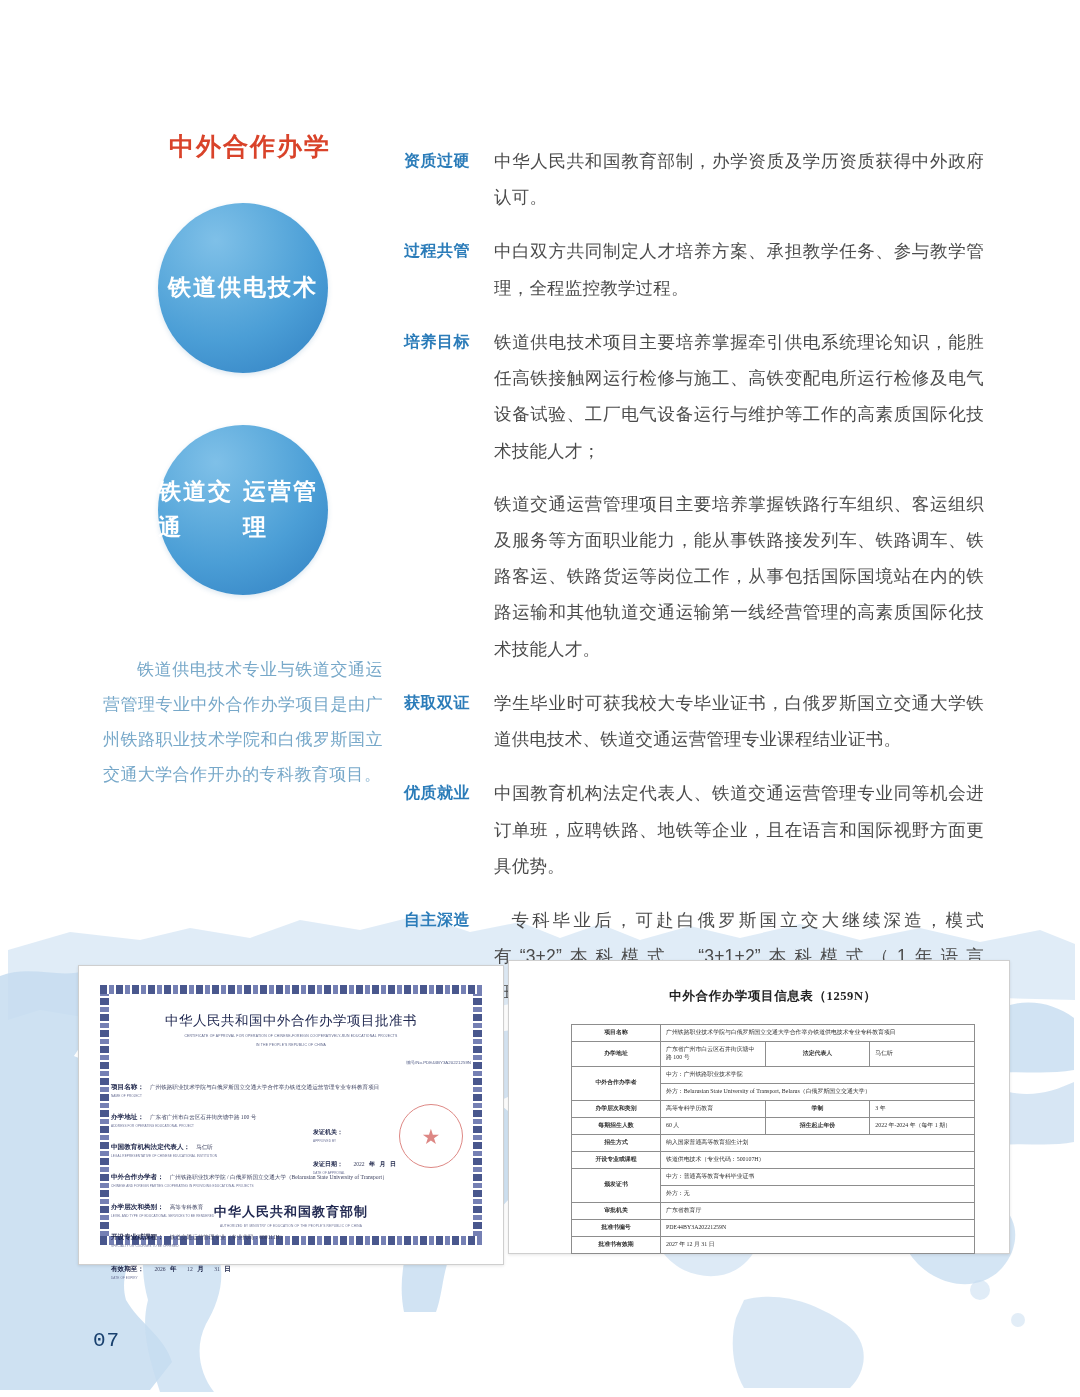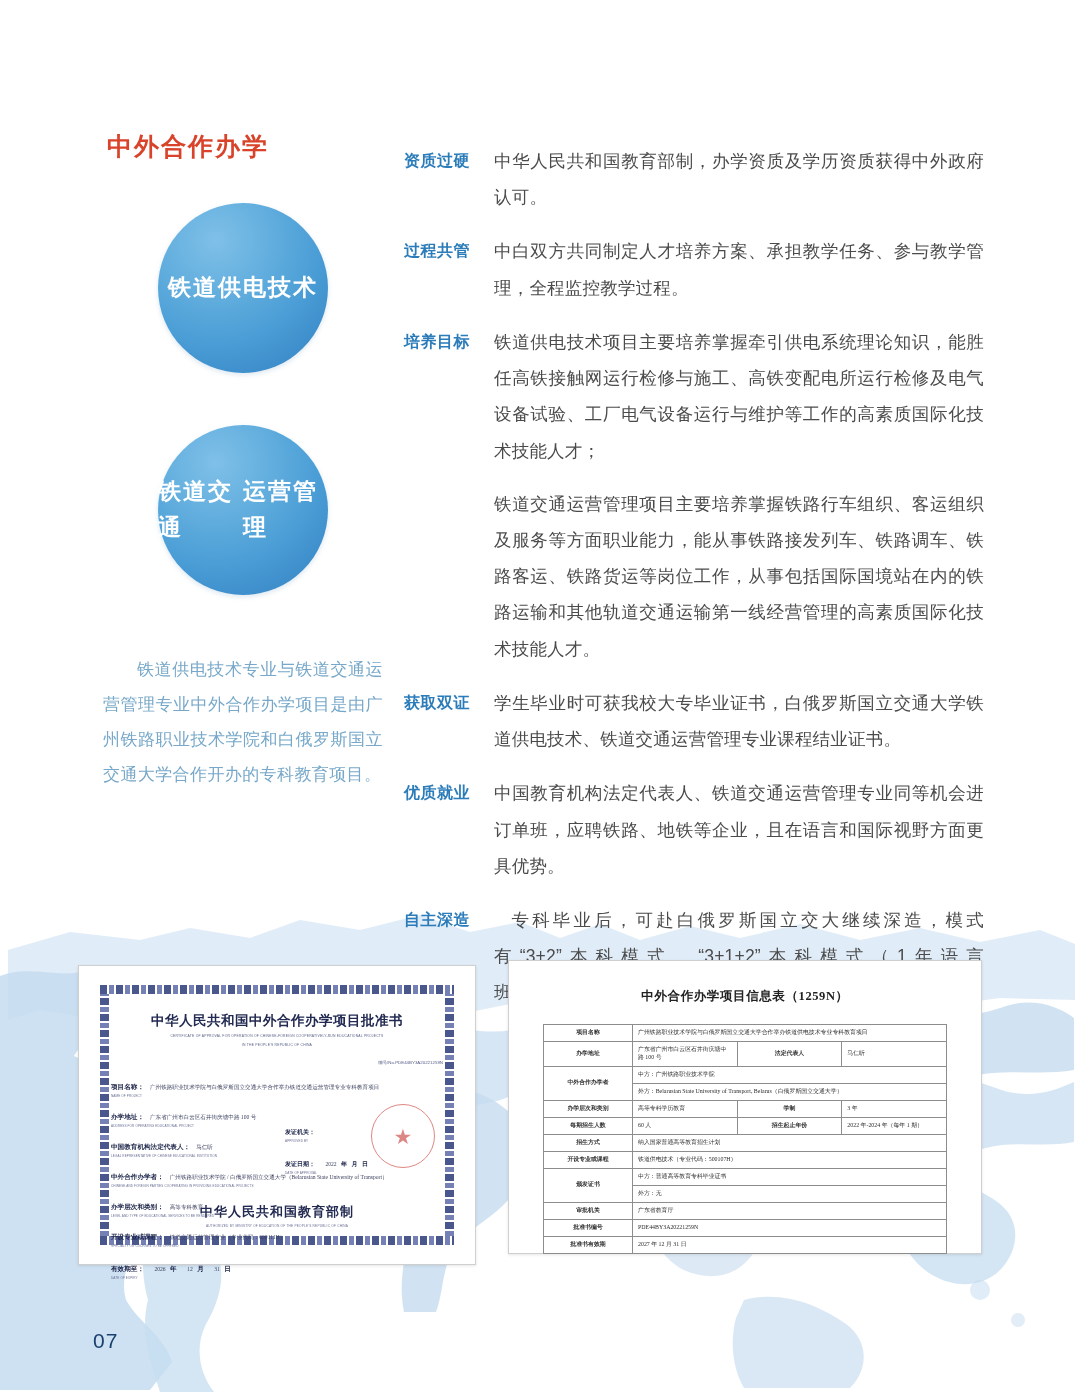--- a/index.html
+++ b/index.html
@@ -13,32 +13,32 @@
   #map-bg{
     position:absolute;left:0;top:880px;width:1080px;height:517px;
     overflow:hidden;pointer-events:none;
   }
   #map-bg svg{display:block;width:1080px;height:517px;}
 
   
   #page-number{
     position:absolute;left:93px;top:1329px;
     font-size:21px;color:#19406e;letter-spacing:1px;
-    font-family:Liberation Sans, sans-serif;
+    font-family:Liberation Mono, monospace;
   }
 
   
   #content{position:absolute;left:0;top:0;width:1080px;height:900px;}
 
   
   #left-col{position:absolute;left:93px;top:130px;width:300px;}
 
   #section-title{
     font-size:25px;font-weight:bold;color:#d9432a;
-    letter-spacing:2px;margin:0 0 40px 0;
+    letter-spacing:2px;text-align:center;margin:0 0 40px 0;
     padding-left:14px;
   }
 
   .circle{
     width:170px;height:170px;border-radius:50%;
     margin:0 auto;
     display:flex;flex-direction:row;
     align-items:center;justify-content:center;
     color:#ffffff;font-size:23px;font-weight:bold;
     letter-spacing:2px;line-height:1.55;
@@ -74,20 +74,21 @@
   .item-body p:last-child{margin-bottom:0;}
   .indent-para{text-indent:1em;}
 
   
   #docs{position:absolute;left:0;top:960px;width:1080px;height:320px;}
 
   .doc-card{
     position:absolute;background:#fff;
     border:1px solid #cfcfcf;
     box-shadow:0 1px 3px rgba(0,0,0,0.10);
+    padding-left:28px;
   }
   #doc-left{left:78px;top:5px;width:396px;height:298px;}
   #doc-right{left:508px;top:0px;width:472px;height:292px;}
 
   
   .cert-inner{position:absolute;left:12px;top:10px;right:12px;bottom:10px;}
   .cert-border{
     position:absolute;inset:0;
     border:9px solid transparent;
     background-image:
@@ -95,21 +96,21 @@
       repeating-linear-gradient(90deg,#2a3a7a 0px,#2a3a7a 7px,#ffffff 7px,#ffffff 9px,#5d6ba8 9px,#5d6ba8 14px,#ffffff 14px,#ffffff 16px),
       repeating-linear-gradient(0deg,#2a3a7a 0px,#2a3a7a 7px,#ffffff 7px,#ffffff 9px,#5d6ba8 9px,#5d6ba8 14px,#ffffff 14px,#ffffff 16px),
       repeating-linear-gradient(0deg,#2a3a7a 0px,#2a3a7a 7px,#ffffff 7px,#ffffff 9px,#5d6ba8 9px,#5d6ba8 14px,#ffffff 14px,#ffffff 16px);
     background-position:top left,bottom left,left top,right top;
     background-size:100% 9px,100% 9px,9px 100%,9px 100%;
     background-repeat:no-repeat;
     opacity:0.85;
   }
   .cert-body{position:absolute;left:20px;top:20px;right:20px;bottom:20px;}
   .cert-title{
-    text-align:center;font-size:13.5px;font-weight:bold;color:#222a52;
+    text-align:center;font-size:13.5px;font-weight:normal;color:#222a52;
     font-family:"Liberation Serif",serif;letter-spacing:0.5px;margin-top:16px;
   }
   .cert-title-en{
     text-align:center;font-size:3.4px;color:#5a6288;margin-top:3px;line-height:1.8;
     letter-spacing:0.2px;
   }
   .cert-no{
     text-align:right;font-size:4.4px;color:#555f88;margin-top:12px;margin-bottom:10px;
   }
   .cert-row{margin-bottom:7px;}

